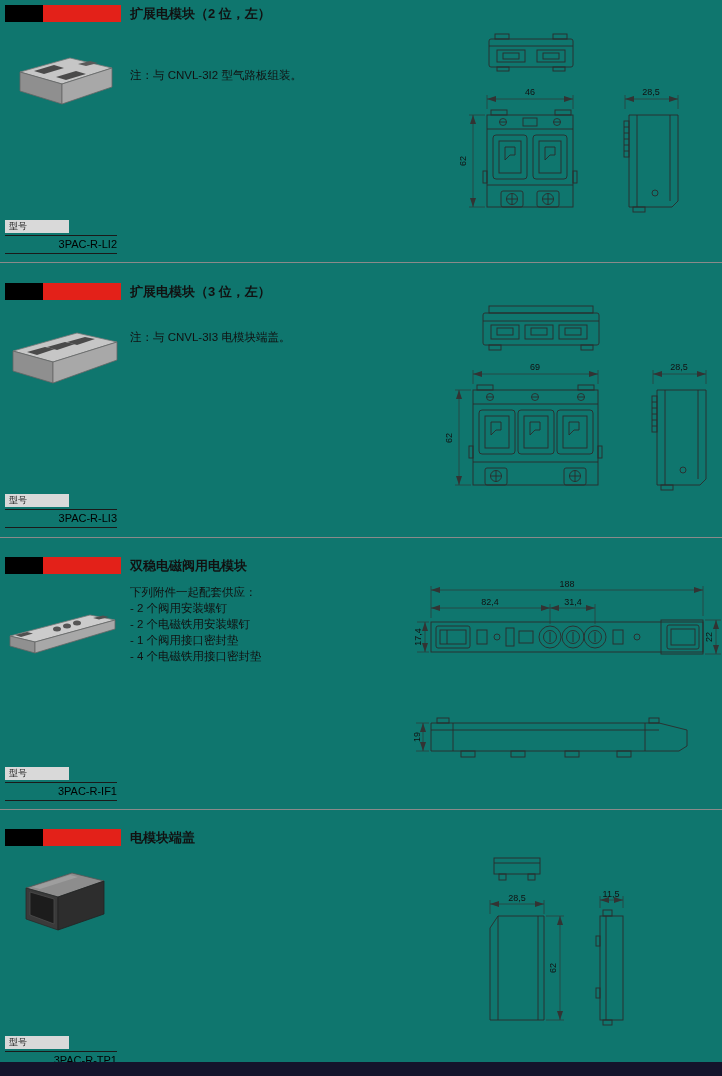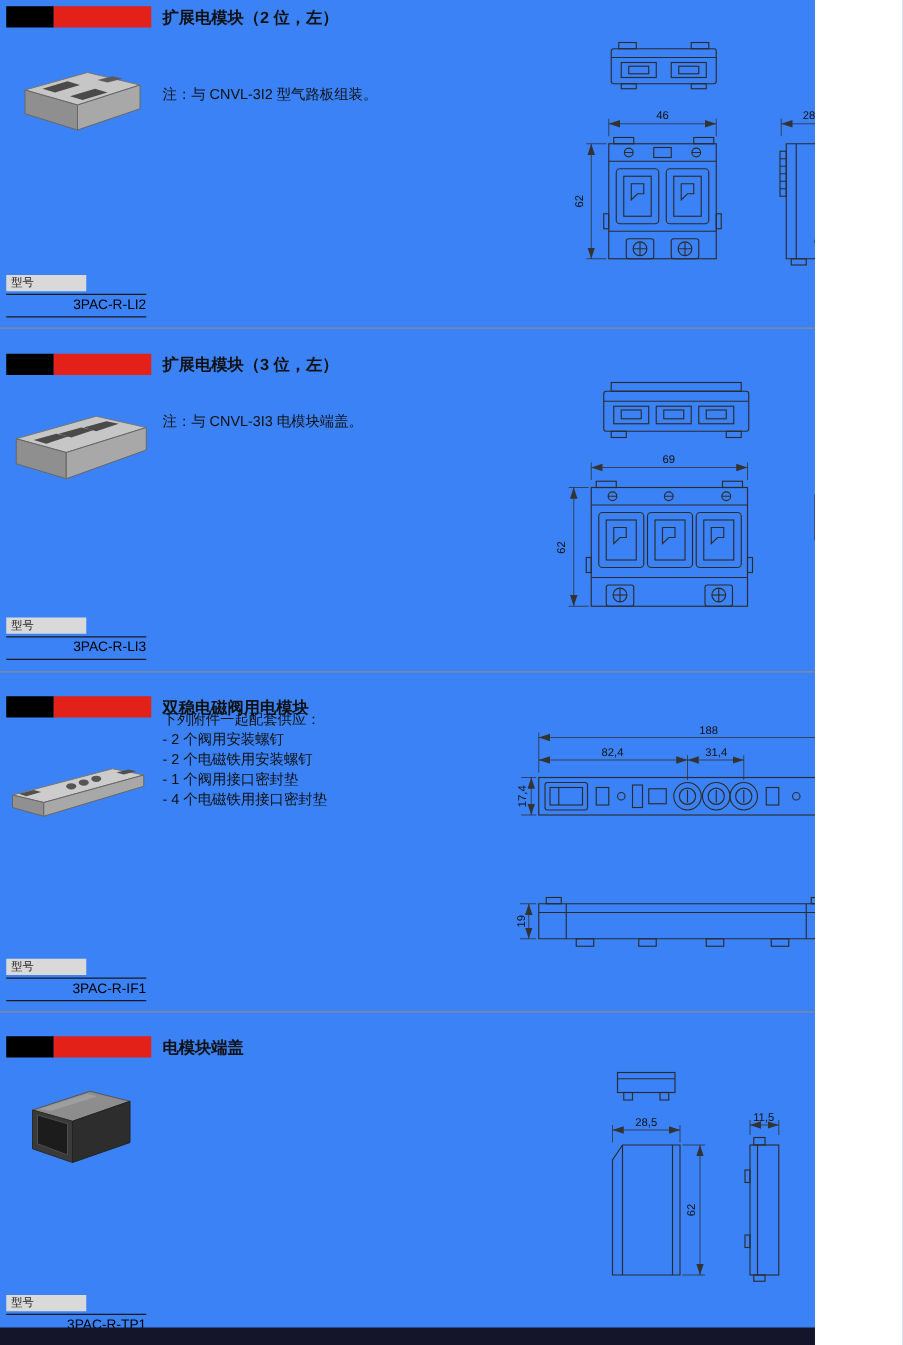--- a/index.html
+++ b/index.html
@@ -1,18 +1,18 @@
 <!DOCTYPE html>
 <html style="--header_red: #e32119; --header_black: #000000; --footer_bar: #14142b;"><head>
 <meta charset="utf-8">
 <style>
   * { margin:0; padding:0; box-sizing:border-box; }
   html,body { background:#ffffff; }
   body { font-family:"Liberation Sans","DejaVu Sans",sans-serif; }
-  #page { position:relative; width:652px; height:1076px; background:#3b82f6; overflow:hidden; }
+  #page { position:relative; width:722px; height:1076px; background:#0f766e; overflow:hidden; }
   .abs { position:absolute; }
 
   .hdr { position:absolute; left:5px; width:116px; height:17px; }
   .hdr .blk { position:absolute; left:0; top:0; width:38px; height:17px; background:var(--header_black,#000); }
   .hdr .red { position:absolute; left:38px; top:0; width:78px; height:17px; background:var(--header_red,#e32119); }
 
   .sec-title { position:absolute; left:130px; font-size:13px; font-weight:bold; color:#111; line-height:17px; white-space:nowrap; }
   .note { position:absolute; left:130px; font-size:11.5px; color:#111; white-space:nowrap; }
   .acc-line { font-size:11.5px; line-height:16px; color:#111; white-space:nowrap; }
 
@@ -230,21 +230,21 @@
   </div>
 
   <div class="divider" style="top:537px"></div>
 
   <div class="hdr" style="top:557px">
     <div class="blk"></div>
     <div class="red"></div>
   </div>
   <div class="sec-title" style="top:557px">双稳电磁阀用电模块</div>
 
-  <div class="abs" style="left:130px;top:568px">
+  <div class="abs" style="left:130px;top:584px">
     <div class="acc-line">下列附件一起配套供应：</div>
     <div class="acc-line">- 2 个阀用安装螺钉</div>
     <div class="acc-line">- 2 个电磁铁用安装螺钉</div>
     <div class="acc-line">- 1 个阀用接口密封垫</div>
     <div class="acc-line">- 4 个电磁铁用接口密封垫</div>
   </div>
 
   <svg class="abs" style="left:5px;top:606px" width="115" height="55" viewBox="0 0 115 55">
     <polygon points="5,30 85,9 110,14 30,36" fill="#cccccc" stroke="#777" stroke-width="0.8"></polygon>
     <polygon points="5,30 30,36 30,47 5,40" fill="#909090" stroke="#666" stroke-width="0.8"></polygon>

